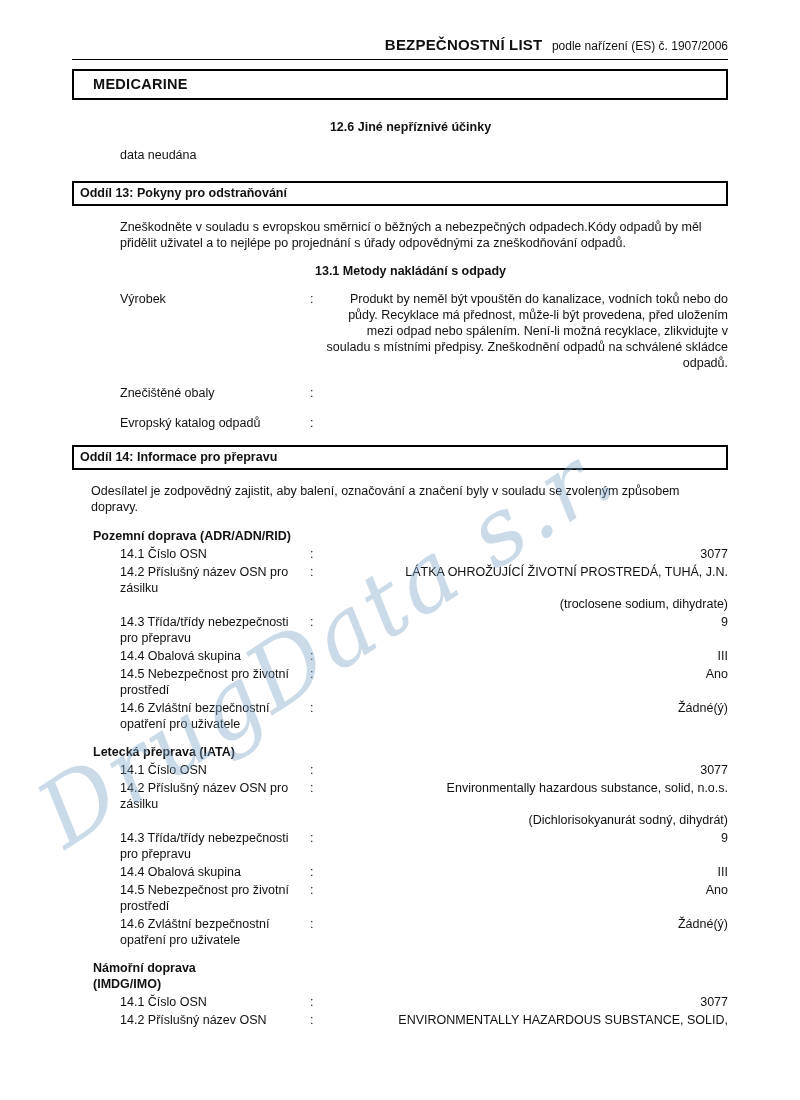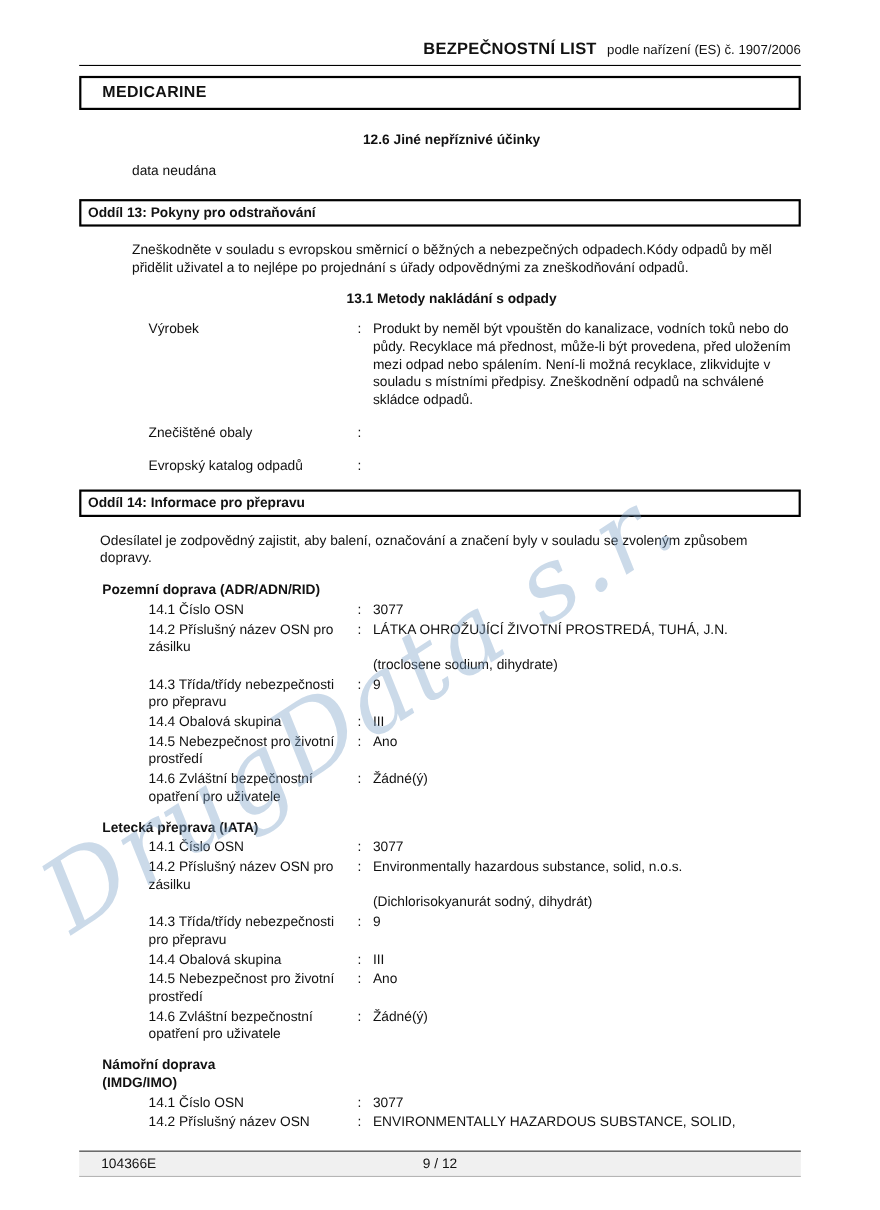--- a/index.html
+++ b/index.html
@@ -67,23 +67,23 @@
 
   
   .kv-row {
     display:flex;
     margin-left:48px;
     font-size:12.5px;
     line-height:16px;
   }
   .kv-row.loose { margin-bottom:14px; }
   .kv-row.tight { margin-bottom:2px; }
-  .kv-label { width:190px; flex:none;margin-left:15px; }
+  .kv-label { width:190px; flex:none; }
   .kv-colon { width:14px; flex:none; }
-  .kv-value { flex:1; white-space:pre-line; }
+  .kv-value { flex:1; white-space:pre-line;text-align:right; }
 
   .transport-block { margin-bottom:12px; }
   .block-title {
     font-weight:bold; font-size:12.5px;
     line-height:16px;
     margin-left:21px; margin-bottom:2px;
     white-space:pre-line;
   }
 
   
@@ -238,18 +238,14 @@
         <div class="kv-row tight">
           <div class="kv-label">14.2 Příslušný název OSN</div>
           <div class="kv-colon">:</div>
           <div class="kv-value">ENVIRONMENTALLY HAZARDOUS SUBSTANCE, SOLID,</div>
         </div>
       </div>
 
     </section>
   </div>
 
-  <footer class="footer">
-    <span class="footer-id">104366E</span>
-    <span class="footer-page">9 / 12</span>
-  </footer>
 
 </main>
 
 </body></html>

